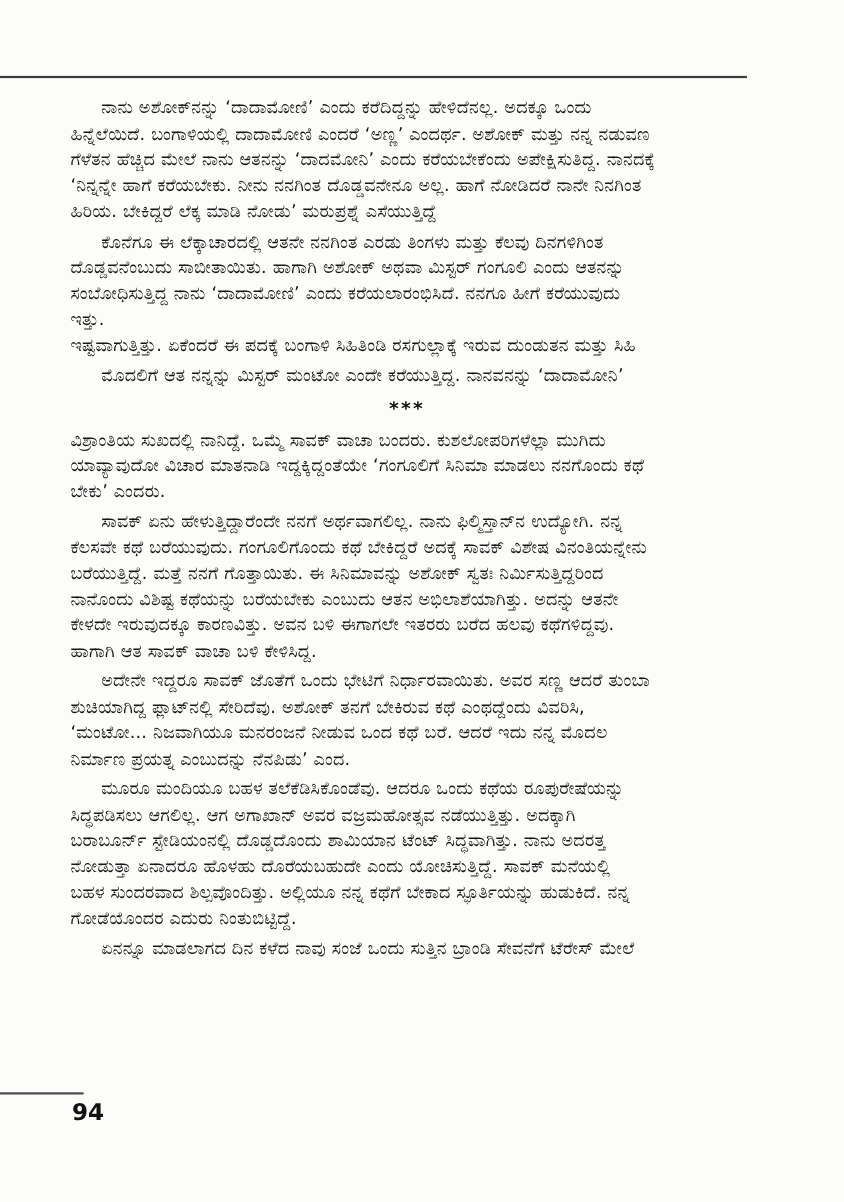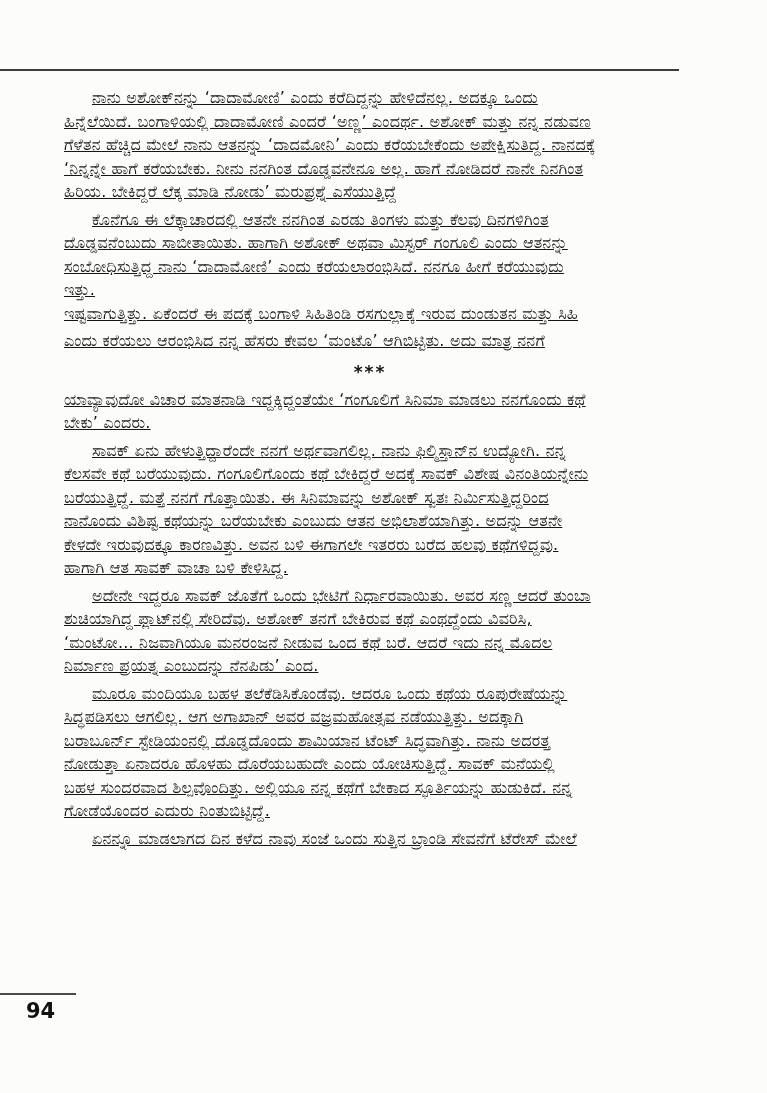--- a/index.html
+++ b/index.html
@@ -31,44 +31,45 @@
     height: 925px;
     overflow: hidden;
     color: #161616;
   }
   .line {
     font-size: 16px;
     line-height: 23.5px;
     white-space: nowrap;
     letter-spacing: 0.2px;
   }
-  .para { margin: 0 0 4px 0; text-decoration: underline; }
+  .para { margin: 0 0 4px 0; }
   .para .line.first { padding-left: 28px; }
   .separator {
     text-align: center;
     font-weight: bold;
     font-size: 17px;
     line-height: 21px;
     margin: 9px 40px 5px 0;
     letter-spacing: 2px;
     color: #161616;
   }
   .footer-rule {
     position: absolute;
     left: 0;
     top: 993px;
     width: 76px;
     height: 2px;
     background: #4a4a4a;
   }
   .page-number {
     position: absolute;
-    left: 26px;
+    left: 54px;
     top: 999px;
     width: 52px;
+    text-align: center;
     font-family: "DejaVu Sans", sans-serif;
     font-weight: bold;
     font-size: 21px;
     color: #111111;
   }
 </style>
 </head>
 <body>
 
 <div class="page">
@@ -83,24 +84,25 @@
         <div class="line">ಹಿರಿಯ. ಬೇಕಿದ್ದರೆ ಲೆಕ್ಕ ಮಾಡಿ ನೋಡು’ ಮರುಪ್ರಶ್ನೆ ಎಸೆಯುತ್ತಿದ್ದೆ</div>
       </div>
       <div class="para">
         <div class="line first">ಕೊನೆಗೂ ಈ ಲೆಕ್ಕಾಚಾರದಲ್ಲಿ ಆತನೇ ನನಗಿಂತ ಎರಡು ತಿಂಗಳು ಮತ್ತು ಕೆಲವು ದಿನಗಳಿಗಿಂತ</div>
         <div class="line">ದೊಡ್ಡವನೆಂಬುದು ಸಾಬೀತಾಯಿತು. ಹಾಗಾಗಿ ಅಶೋಕ್ ಅಥವಾ ಮಿಸ್ಟರ್ ಗಂಗೂಲಿ ಎಂದು ಆತನನ್ನು</div>
         <div class="line">ಸಂಬೋಧಿಸುತ್ತಿದ್ದ ನಾನು ‘ದಾದಾಮೋಣಿ’ ಎಂದು ಕರೆಯಲಾರಂಭಿಸಿದೆ. ನನಗೂ ಹೀಗೆ ಕರೆಯುವುದು</div>
         <div class="line">ಇತ್ತು.</div>
         <div class="line">ಇಷ್ಟವಾಗುತ್ತಿತ್ತು. ಏಕೆಂದರೆ ಈ ಪದಕ್ಕೆ ಬಂಗಾಳಿ ಸಿಹಿತಿಂಡಿ ರಸಗುಲ್ಲಾಕ್ಕೆ ಇರುವ ದುಂಡುತನ ಮತ್ತು ಸಿಹಿ</div>
       </div>
       <div class="para">
-        <div class="line">ಎಂದು ಕರೆಯಲು ಆರಂಭಿಸಿದ ನನ್ನ ಹೆಸರು ಕೇವಲ ‘ಮಂಟೊ’ ಆಗಿಬಿಟ್ಟಿತು. ಅದು ಮಾತ್ರ ನನಗೆ</div>
+        <div class="line first">ಮೊದಲಿಗೆ ಆತ ನನ್ನನ್ನು ಮಿಸ್ಟರ್ ಮಂಟೋ ಎಂದೇ ಕರೆಯುತ್ತಿದ್ದ. ನಾನವನನ್ನು ‘ದಾದಾಮೋನಿ’</div>
       </div>
       <div class="separator">***</div>
       <div class="para">
+        <div class="line">ವಿಶ್ರಾಂತಿಯ ಸುಖದಲ್ಲಿ ನಾನಿದ್ದೆ. ಒಮ್ಮೆ ಸಾವಕ್ ವಾಚಾ ಬಂದರು. ಕುಶಲೋಪರಿಗಳೆಲ್ಲಾ ಮುಗಿದು</div>
         <div class="line">ಯಾವ್ಯಾವುದೋ ವಿಚಾರ ಮಾತನಾಡಿ ಇದ್ದಕ್ಕಿದ್ದಂತೆಯೇ ‘ಗಂಗೂಲಿಗೆ ಸಿನಿಮಾ ಮಾಡಲು ನನಗೊಂದು ಕಥೆ</div>
         <div class="line">ಬೇಕು’ ಎಂದರು.</div>
       </div>
       <div class="para">
         <div class="line first">ಸಾವಕ್ ಏನು ಹೇಳುತ್ತಿದ್ದಾರೆಂದೇ ನನಗೆ ಅರ್ಥವಾಗಲಿಲ್ಲ. ನಾನು ಫಿಲ್ಮಿಸ್ತಾನ್‌ನ ಉದ್ಯೋಗಿ. ನನ್ನ</div>
         <div class="line">ಕೆಲಸವೇ ಕಥೆ ಬರೆಯುವುದು. ಗಂಗೂಲಿಗೊಂದು ಕಥೆ ಬೇಕಿದ್ದರೆ ಅದಕ್ಕೆ ಸಾವಕ್ ವಿಶೇಷ ವಿನಂತಿಯನ್ನೇನು</div>
         <div class="line">ಬರೆಯುತ್ತಿದ್ದೆ. ಮತ್ತೆ ನನಗೆ ಗೊತ್ತಾಯಿತು. ಈ ಸಿನಿಮಾವನ್ನು ಅಶೋಕ್ ಸ್ವತಃ ನಿರ್ಮಿಸುತ್ತಿದ್ದರಿಂದ</div>
         <div class="line">ನಾನೊಂದು ವಿಶಿಷ್ಟ ಕಥೆಯನ್ನು ಬರೆಯಬೇಕು ಎಂಬುದು ಆತನ ಅಭಿಲಾಶೆಯಾಗಿತ್ತು. ಅದನ್ನು ಆತನೇ</div>
         <div class="line">ಕೇಳದೇ ಇರುವುದಕ್ಕೂ ಕಾರಣವಿತ್ತು. ಅವನ ಬಳಿ ಈಗಾಗಲೇ ಇತರರು ಬರೆದ ಹಲವು ಕಥೆಗಳಿದ್ದವು.</div>
         <div class="line">ಹಾಗಾಗಿ ಆತ ಸಾವಕ್ ವಾಚಾ ಬಳಿ ಕೇಳಿಸಿದ್ದ.</div>

